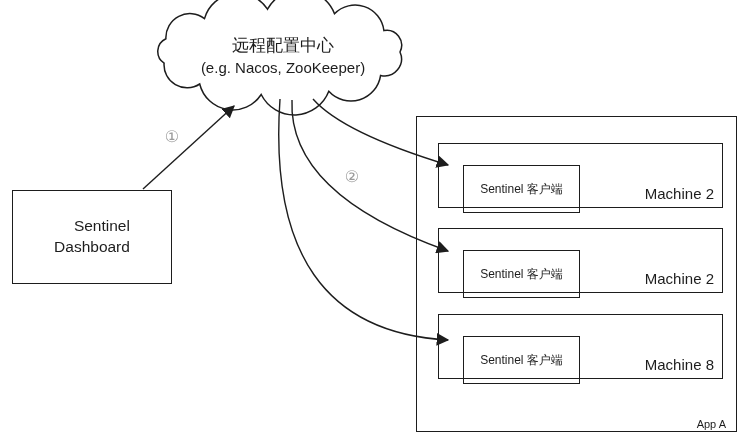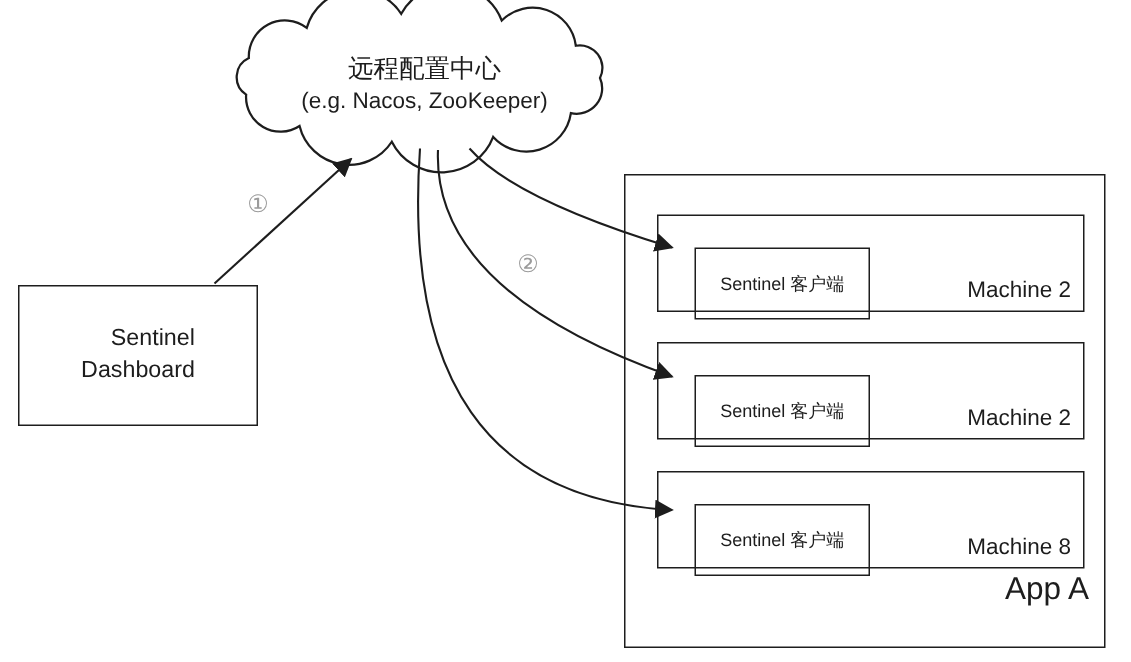--- a/index.html
+++ b/index.html
@@ -28,21 +28,21 @@
     box-sizing:border-box;
   }
   .dashboard{
     left:12px;top:190px;width:160px;height:94px;
     display:flex;align-items:center;justify-content:center;
     text-align:right;font-size:15.5px;line-height:1.35;
     white-space:pre-line;
     background:var(--bg);
   }
   .appbox{left:416px;top:116px;width:321px;height:316px;}
-  .app-label{position:absolute;right:10px;bottom:26px;font-size:21px;}
+  .app-label{position:absolute;right:10px;bottom:1px;font-size:11px;}
   .machine{position:absolute;left:21px;width:285px;height:65px;border:1.5px solid var(--line);box-sizing:border-box;}
   .m1{top:26px;}
   .m2{top:111px;}
   .m3{top:197px;}
   .machine-label{position:absolute;right:8px;bottom:5px;font-size:15px;}
   .client{
     position:absolute;left:24px;top:9px;width:117px;height:48px;
     border:1.4px solid var(--line);box-sizing:border-box;
     display:flex;align-items:center;justify-content:center;
     font-size:12px;

